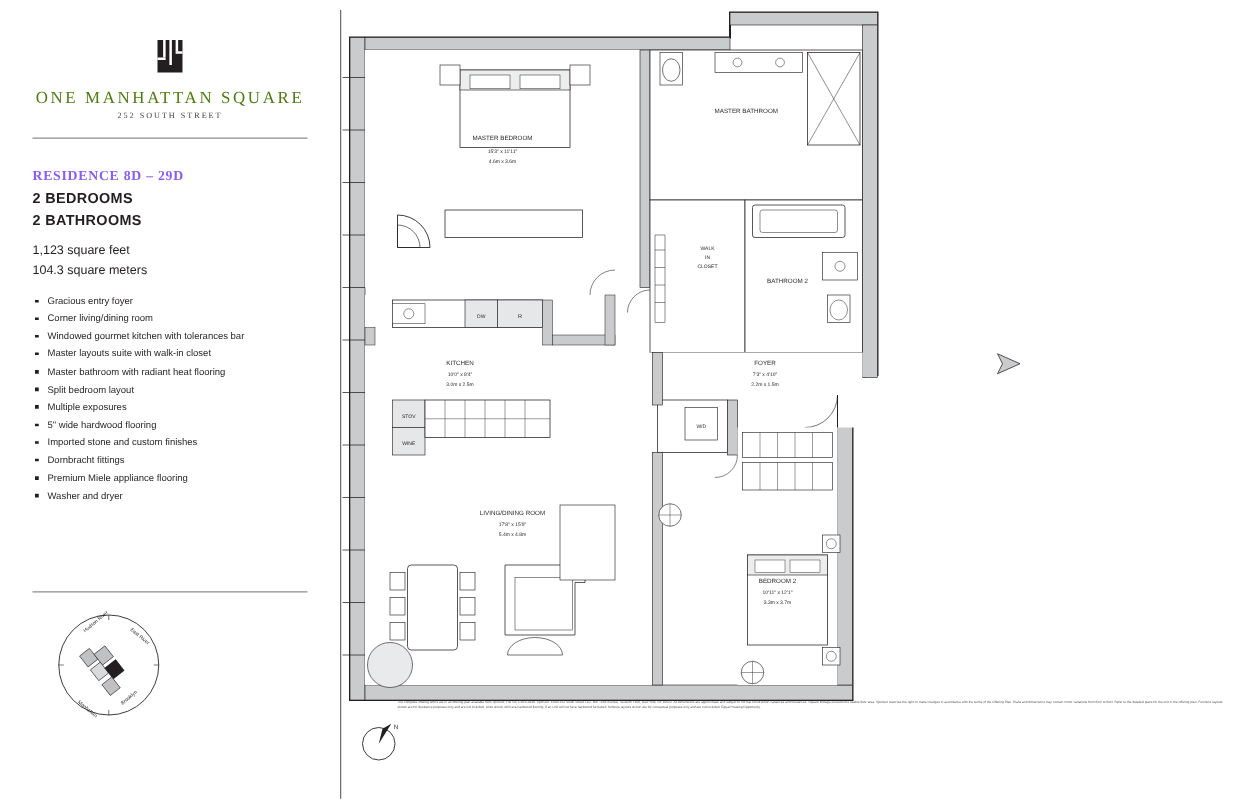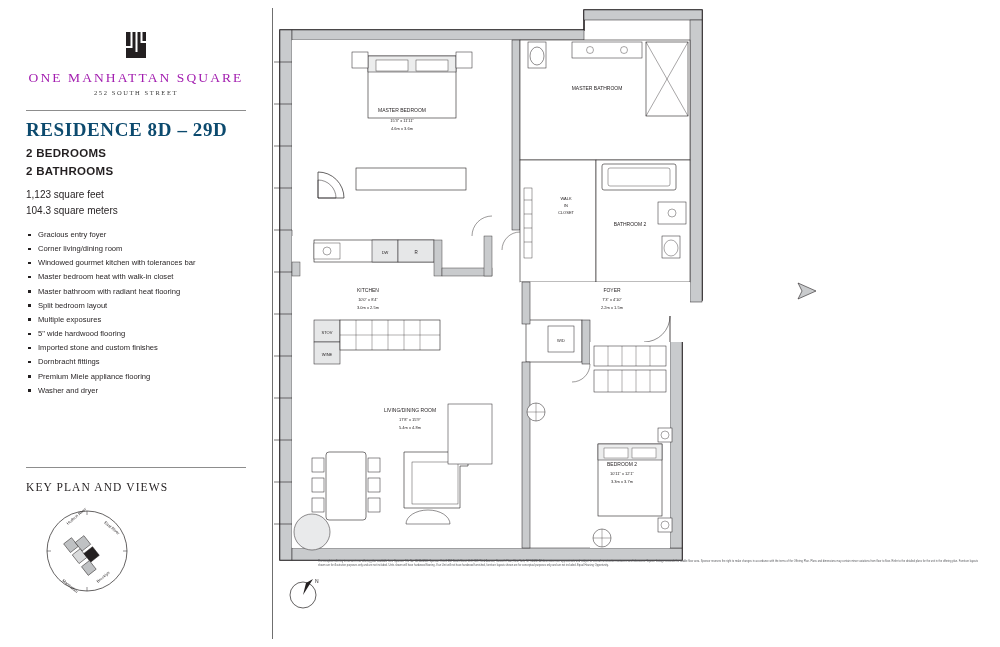--- a/index.html
+++ b/index.html
@@ -44,41 +44,41 @@
     width: 30px;
     height: 30px;
     margin: 0 auto 10px auto;
     position: relative;
   }
   .logo-mark svg { display: block; }
   .brand-name {
     font-family: "Liberation Serif", serif;
     font-size: 13.5px;
     letter-spacing: 2.1px;
-    color: #a21caf;
+    color: #4d7c0f;
   }
   .brand-sub {
     font-family: "Liberation Serif", serif;
     font-size: 6.5px;
     letter-spacing: 1.6px;
     color: #3b3b3b;
     margin-top: 3px;
   }
   .rule {
     height: 1px;
     background: #8d8d8d;
     margin: 14px 0 0 0;
   }
   .residence-title {
     font-family: "Liberation Serif", serif;
-    font-size: 19px;
+    font-size: 11px;
     font-weight: bold;
     letter-spacing: 0.6px;
-    margin-top: 8px;
-    color: #0c4a6e;
+    margin-top: 24px;
+    color: #8b5cf6;
   }
   .spec-line {
     font-size: 11.5px;
     font-weight: bold;
     letter-spacing: 0.3px;
     margin-top: 6px;
     color: #231f20;
   }
   .spec-line.tight { margin-top: 6px; }
   .area-line {
@@ -193,33 +193,32 @@
     <div class="spec-line">2 BEDROOMS</div>
     <div class="spec-line tight">2 BATHROOMS</div>
 
     <div class="area-line">1,123 square feet</div>
     <div class="area-line tight">104.3 square meters</div>
 
     <ul class="features">
       <li>Gracious entry foyer</li>
       <li>Corner living/dining room</li>
       <li>Windowed gourmet kitchen with tolerances bar</li>
-      <li>Master bedroom heat with walk-in closet</li>
+      <li>Master layouts suite with walk-in closet</li>
       <li>Master bathroom with radiant heat flooring</li>
       <li>Split bedroom layout</li>
       <li>Multiple exposures</li>
       <li>5" wide hardwood flooring</li>
       <li>Imported stone and custom finishes</li>
       <li>Dornbracht fittings</li>
       <li>Premium Miele appliance flooring</li>
       <li>Washer and dryer</li>
     </ul>
 
     <div class="keyplan-rule"></div>
-    <div class="keyplan-title">KEY PLAN AND VIEWS</div>
 
     <div class="keyplan-wrap">
       <svg width="140" height="100" viewBox="0 0 140 100">
         <circle cx="55" cy="50" r="40" fill="none" stroke="#231f20" stroke-width="0.7"></circle>
         <g stroke="#231f20" stroke-width="0.5" fill="none">
           <line x1="55" y1="10" x2="55" y2="14"></line>
           <line x1="55" y1="86" x2="55" y2="90"></line>
           <line x1="15" y1="50" x2="19" y2="50"></line>
           <line x1="91" y1="50" x2="95" y2="50"></line>
         </g>

